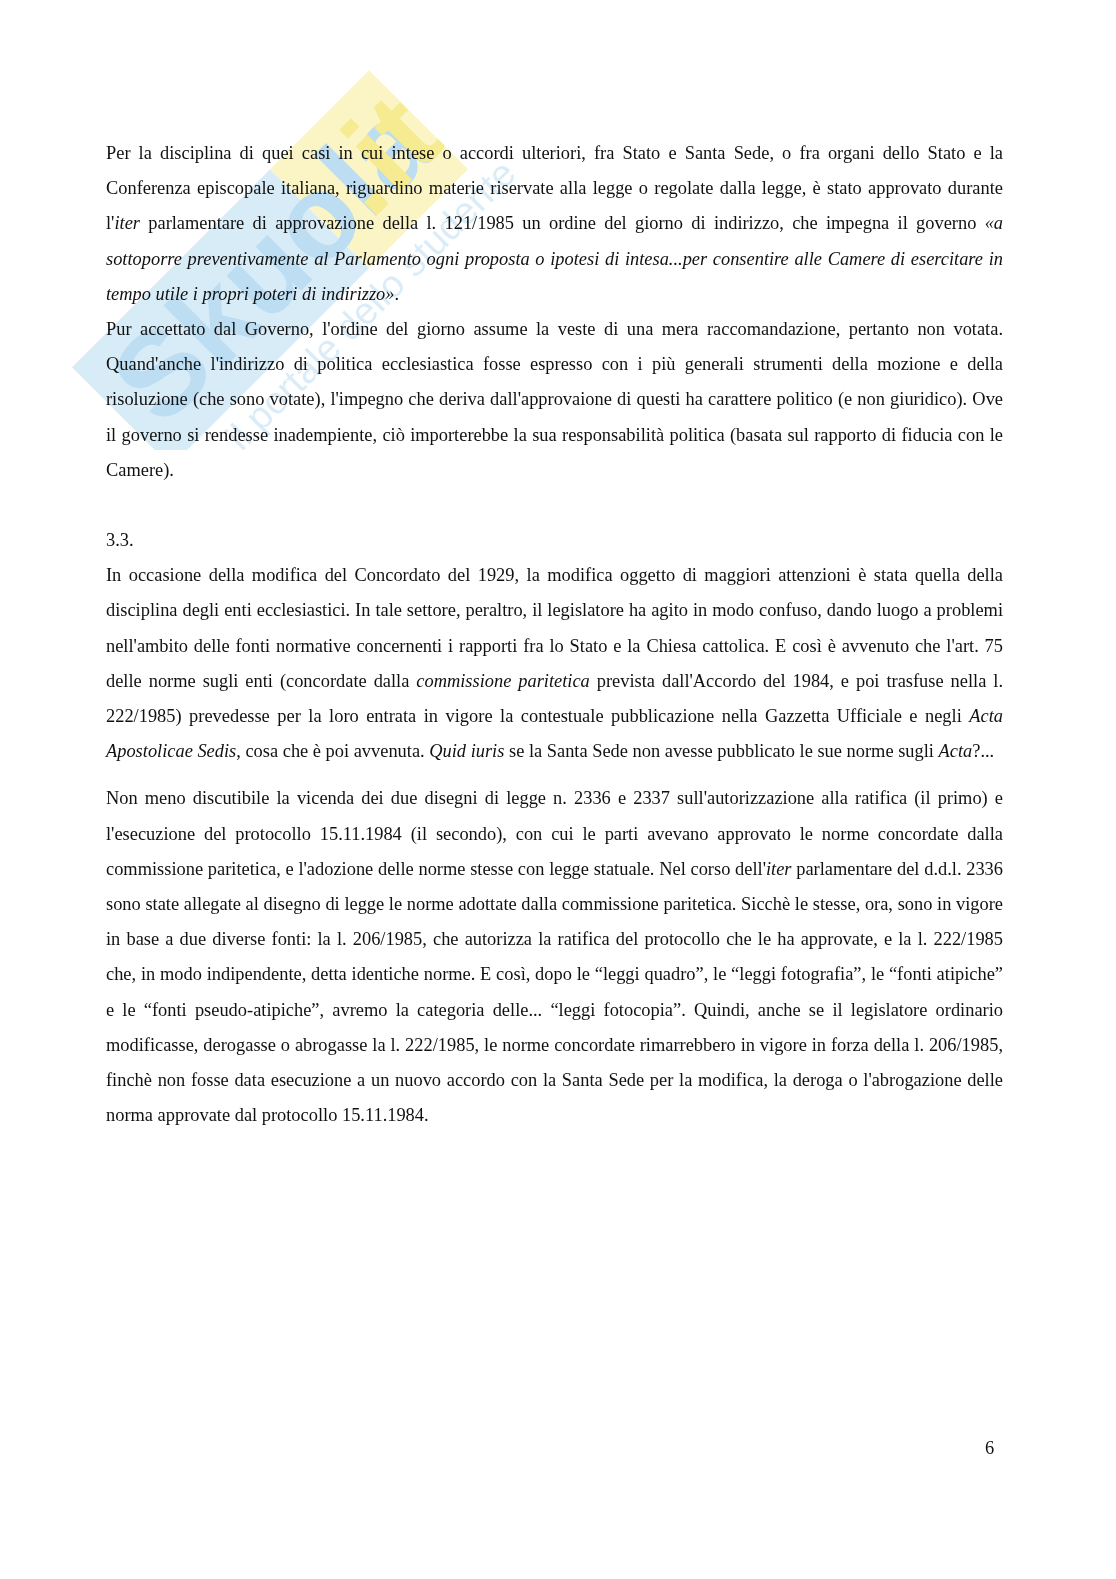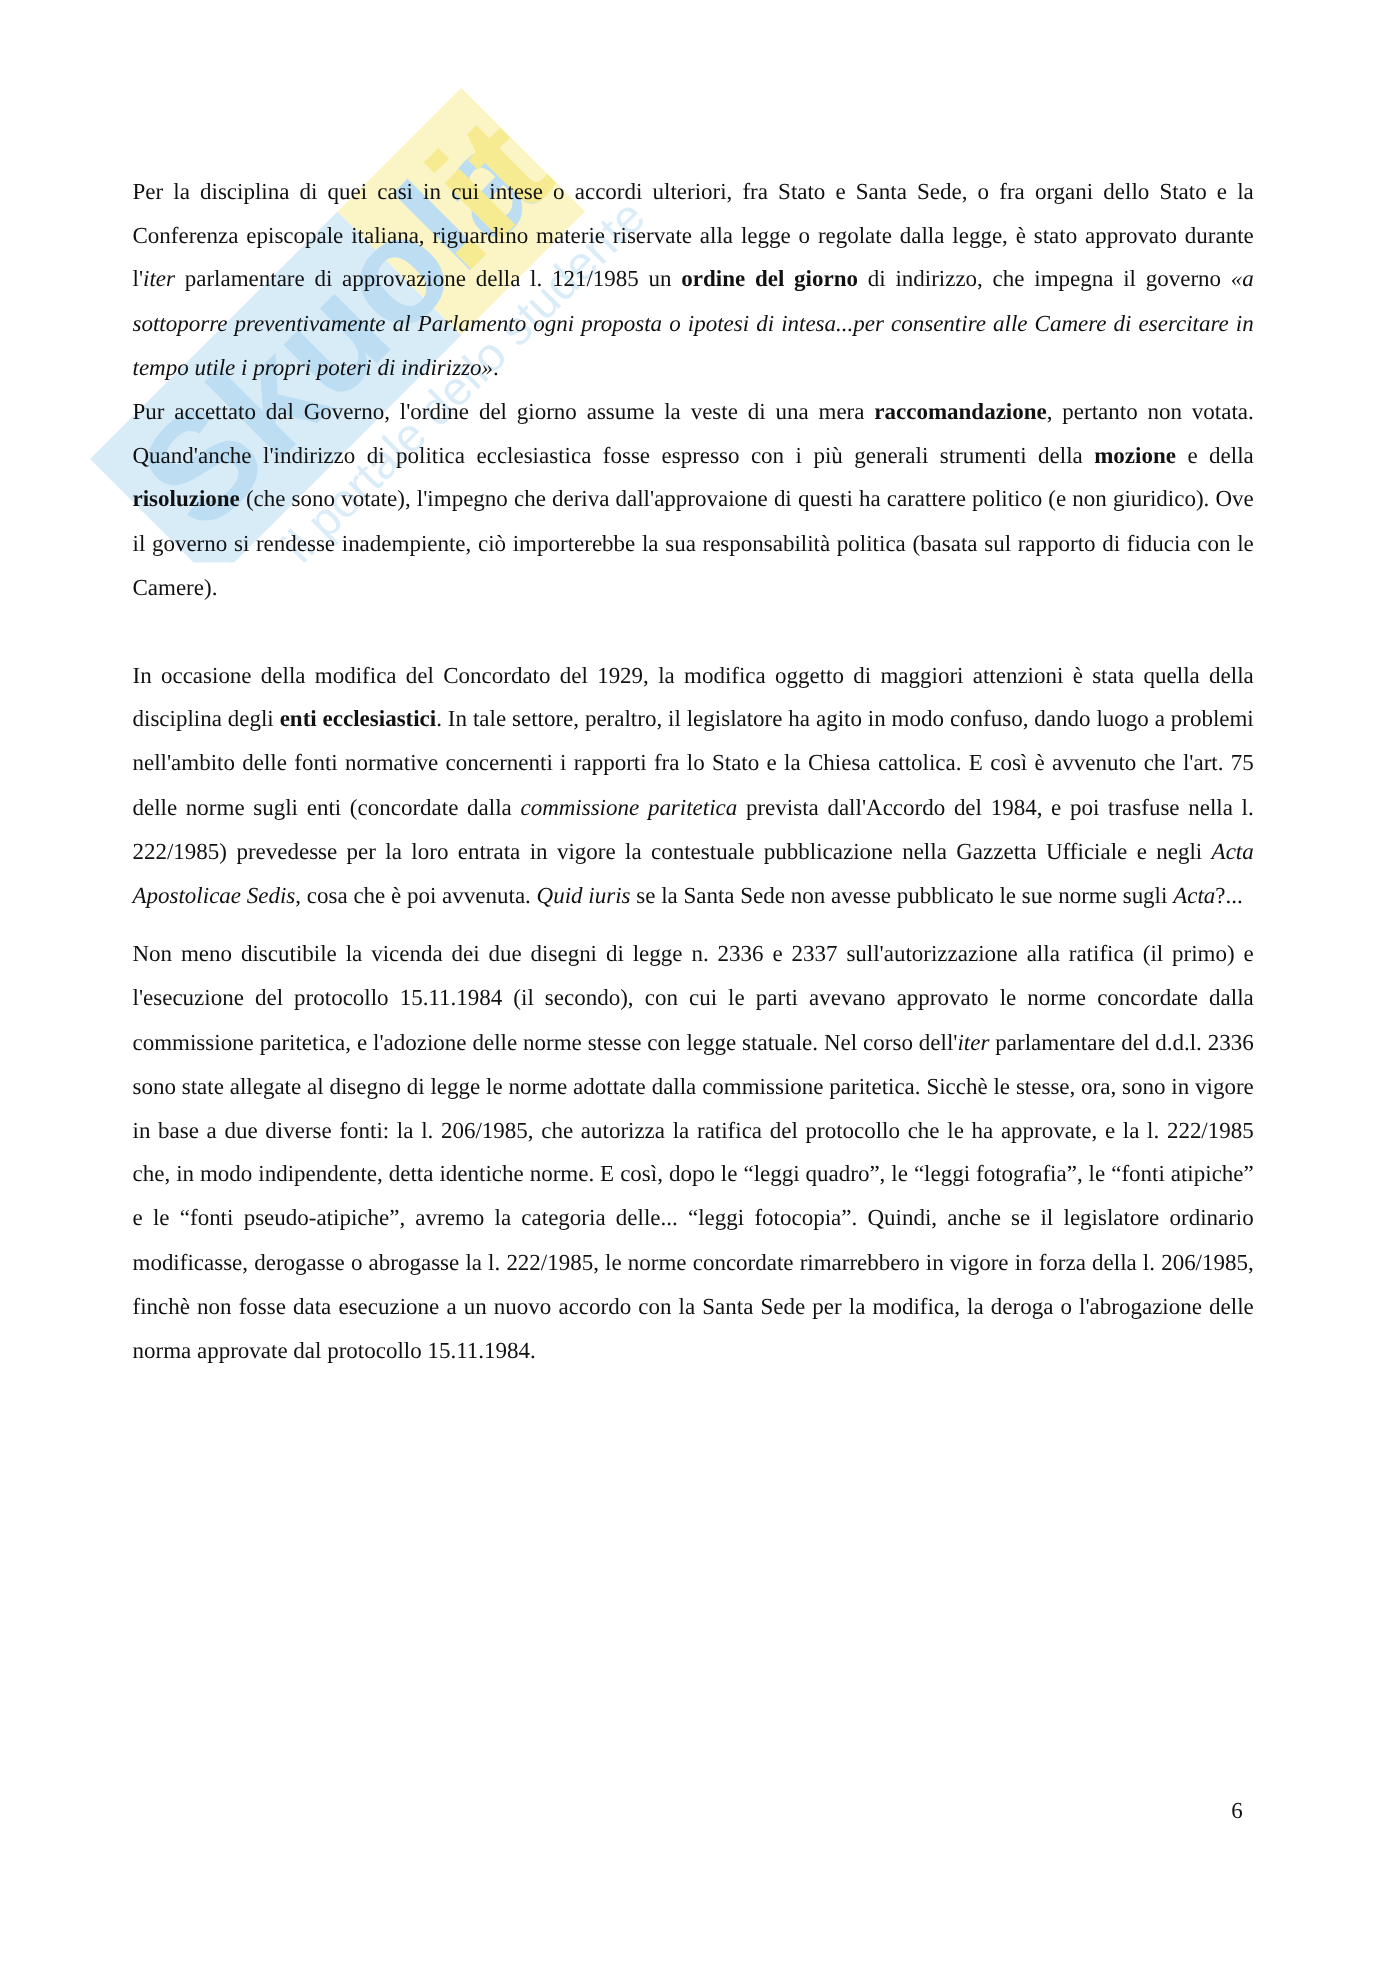--- a/index.html
+++ b/index.html
@@ -15,21 +15,21 @@
       pointer-events: none; z-index: 0;
     }
     .content {
       position: absolute; left: 106px; top: 101px; width: 897px;
       font-size: 18.4px; line-height: 35.2px; z-index: 1;
     }
     .content p { margin: 0; text-align: justify; text-align-last: left; }
     .gap1 { height: 35px; }
     .gap-small { height: 12px; }
     .sec { margin: 0; }
-    b { font-weight: bold; }
+    b { font-weight: normal; }
     i { font-style: italic; }
     .pagenum {
       position: absolute; left: 985px; top: 1438px; font-size: 18.4px;
       font-family: "Liberation Serif", serif; z-index: 1;
     }
   </style>
 </head>
 <body>
 
 <div class="page">
@@ -49,20 +49,21 @@
   <div class="content">
 
 
     <div class="gap1"></div>
 
     <p><span>Per la disciplina di quei casi in cui intese o accordi ulteriori, fra Stato e Santa Sede, o fra organi dello Stato e la Conferenza episcopale italiana, riguardino materie riservate alla legge o regolate dalla legge, è stato approvato durante l'</span><i>iter</i><span> parlamentare di approvazione della l. 121/1985 un </span><b>ordine del giorno</b><span> di indirizzo, che impegna il governo </span><i>«a sottoporre preventivamente al Parlamento ogni proposta o ipotesi di intesa...per consentire alle Camere di esercitare in tempo utile i propri poteri di indirizzo»</i><span>.</span></p>
     <p><span>Pur accettato dal Governo,  l'ordine del giorno assume la veste di una mera </span><b>raccomandazione</b><span>, pertanto non votata. Quand'anche l'indirizzo di politica ecclesiastica fosse espresso con i più generali strumenti della </span><b>mozione</b><span> e della </span><b>risoluzione</b><span> (che sono votate), l'impegno che deriva dall'approvaione di questi ha carattere politico (e non giuridico).  Ove il governo si rendesse inadempiente, ciò importerebbe la sua responsabilità politica (basata sul rapporto di fiducia con le Camere).</span></p>
 
     <div class="gap1"></div>
 
+    <p class="sec">3.3.</p>
     <p><span>In occasione della modifica del Concordato del 1929, la modifica oggetto di maggiori attenzioni è stata quella della disciplina degli </span><b>enti ecclesiastici</b><span>. In tale settore, peraltro, il legislatore ha agito in modo confuso, dando luogo a problemi nell'ambito delle fonti normative concernenti i rapporti fra lo Stato e la Chiesa cattolica. E così è avvenuto che l'art. 75 delle norme sugli enti (concordate dalla </span><i>commissione paritetica</i><span> prevista dall'Accordo del 1984, e poi trasfuse nella l. 222/1985) prevedesse per la loro entrata in vigore la contestuale pubblicazione nella Gazzetta Ufficiale e negli </span><i>Acta Apostolicae Sedis</i><span>, cosa che è poi avvenuta. </span><i>Quid iuris</i><span> se la Santa Sede non avesse pubblicato le sue norme sugli </span><i>Acta</i><span>?...</span></p>
 
     <div class="gap-small"></div>
 
     <p><span>Non meno discutibile la vicenda dei due disegni di legge n. 2336 e 2337 sull'autorizzazione alla ratifica (il primo) e l'esecuzione del protocollo 15.11.1984 (il secondo), con cui le parti avevano approvato le norme concordate dalla commissione paritetica, e l'adozione delle norme stesse con legge statuale. Nel corso dell'</span><i>iter</i><span> parlamentare del d.d.l. 2336 sono state allegate al disegno di legge le norme adottate dalla commissione paritetica. Sicchè le stesse, ora, sono in vigore in base a due diverse fonti: la l. 206/1985, che autorizza la ratifica del protocollo che le ha approvate, e la l. 222/1985 che, in modo indipendente, detta identiche norme. E così, dopo le “leggi quadro”, le “leggi fotografia”, le “fonti atipiche” e le “fonti pseudo-atipiche”, avremo la categoria delle... “leggi fotocopia”. Quindi, anche se il legislatore ordinario modificasse, derogasse o abrogasse la l. 222/1985, le norme concordate rimarrebbero in vigore in forza della l. 206/1985, finchè non fosse data esecuzione a un nuovo accordo con la Santa Sede per la modifica, la deroga o l'abrogazione delle norma approvate dal protocollo 15.11.1984.</span></p>
 
   </div>
 
   <div class="pagenum">6</div>
 </div>

